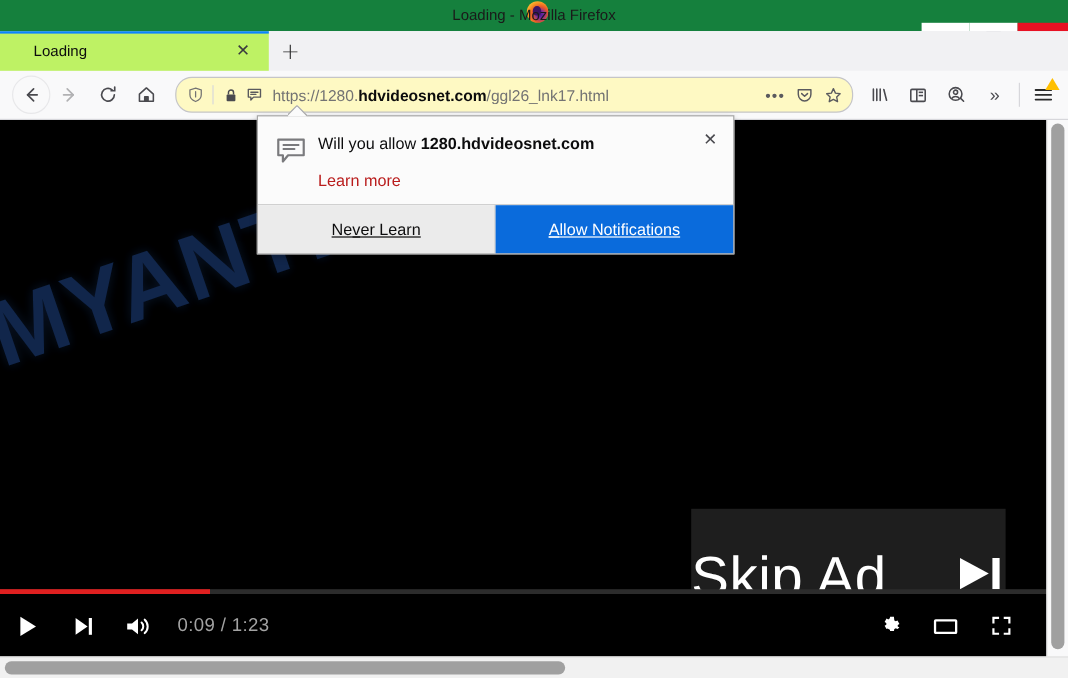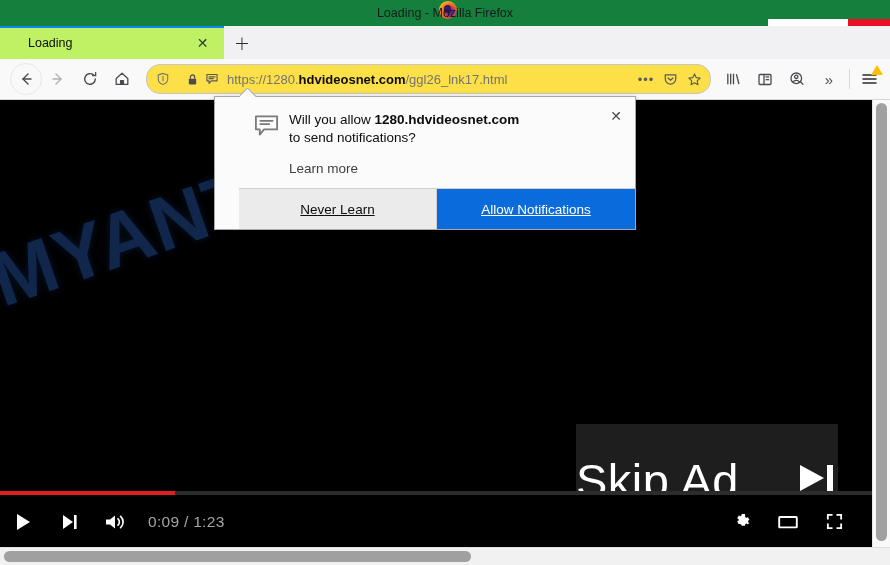--- a/index.html
+++ b/index.html
@@ -86,21 +86,21 @@
     padding: 0 6px;
   }
   .navbtn {
     width: 32px; height: 32px; display:flex; align-items:center; justify-content:center;
     color:#4a4a4f; flex:none;
   }
   .navbtn.back { border-radius:50%; border:1px solid #e8e8ea; width:30px;height:30px; margin-left:4px;}
   .navbtn.disabled { color:#b1b1b3; }
   .urlbar {
     flex: 1 1 auto; height: 28px; margin: 0 6px 0 8px;
-    background:#fde047; border:1px solid #c5c5c8; border-radius:14px;
+    background:#fef9c3; border:1px solid #c5c5c8; border-radius:14px;
     display:flex; align-items:center; padding: 0 4px 0 6px;
     min-width:0; position:relative;
   }
   .ub-icon { width:20px; height:20px; display:flex; align-items:center; justify-content:center; color:#4a4a4f; flex:none;}
   .ub-sep { width:1px; height:16px; background:#d7d7db; margin: 0 4px; flex:none;}
   .url-text {
     flex:1 1 auto; font-size:13px; color:#737373; white-space:nowrap; overflow:hidden;
     margin-left:5px; min-width:0;
     -webkit-mask-image: linear-gradient(to right, #000 92%, transparent 100%);
     mask-image: linear-gradient(to right, #000 92%, transparent 100%);
@@ -176,38 +176,37 @@
     position:absolute; left:4px; top:3px; width:466px; height:11px;
     background:#a0a0a0; border-radius:6px;
   }
 
   
   .doorhanger {
     position:absolute; left:214px; top:96px; width:396px;
     background:#fbfbfb; border:1px solid #a6a6a6;
     box-shadow: 0 2px 6px rgba(0,0,0,.28);
     z-index: 50;
-    padding-left: 24px;
   }
   .dh-arrow {
     position:absolute; left:25px; top:-9px; width:16px; height:9px; overflow:hidden;
   }
   .dh-arrow::after {
     content:""; position:absolute; left:1px; top:2px; width:12px; height:12px;
     background:#fbfbfb; border-left:1px solid #a6a6a6; border-top:1px solid #a6a6a6;
     transform: rotate(45deg);
   }
   .dh-body { padding: 14px 14px 0 14px; display:flex; position:relative; }
   .dh-icon { width:36px; flex:none; padding-top:2px; color:#737373; }
   .dh-msg { flex:1 1 auto; padding-right:24px; }
   .dh-line { font-size:13.5px; color:#0c0c0d; line-height:18px; }
   .dh-line b { font-weight:bold; }
   .dh-learn {
     display:inline-block; margin-top:14px; margin-bottom:12px;
-    font-size:13.5px; color:#404040; text-decoration:none;
+    font-size:13.5px; color:#b91c1c; text-decoration:none;
   }
   .dh-close {
     position:absolute; right:10px; top:10px; width:18px; height:18px;
     display:flex; align-items:center; justify-content:center;
     font-size:14px; color:#4a4a4f; font-family:"DejaVu Sans", sans-serif; font-weight:300;
   }
   .dh-actions { display:flex; border-top:1px solid #d0d0d0; }
   .dh-btn {
     flex:1 1 50%; height:40px; display:flex; align-items:center; justify-content:center;
     font-size:13.5px; box-sizing:border-box;text-decoration:underline;
@@ -417,21 +416,20 @@
     <div class="dh-arrow"></div>
     <div class="dh-body">
       <div class="dh-icon">
         <svg width="27" height="27" viewBox="0 0 28 28" fill="none" stroke="#7a7a7d" stroke-width="1.9" stroke-linejoin="round">
             <path d="M3 3.5 H25 V17 H11.5 L7 22.4 V17 H3 Z"></path>
             <path d="M7.5 8.2 H20.5 M7.5 11.6 H17" stroke-linecap="round" stroke-width="1.7"></path>
           </svg>
       </div>
       <div class="dh-msg">
         <div class="dh-line"><span>Will you allow </span><b>1280.hdvideosnet.com</b></div>
-        <div class="dh-line">to send notifications?</div>
         <a class="dh-learn" href="#">Learn more</a>
       </div>
       <div class="dh-close">✕</div>
     </div>
     <div class="dh-actions">
       <div class="dh-btn secondary">
           <span>Ne</span>
           <span class="ak">v</span>
           <span>er Learn</span>
         </div>

